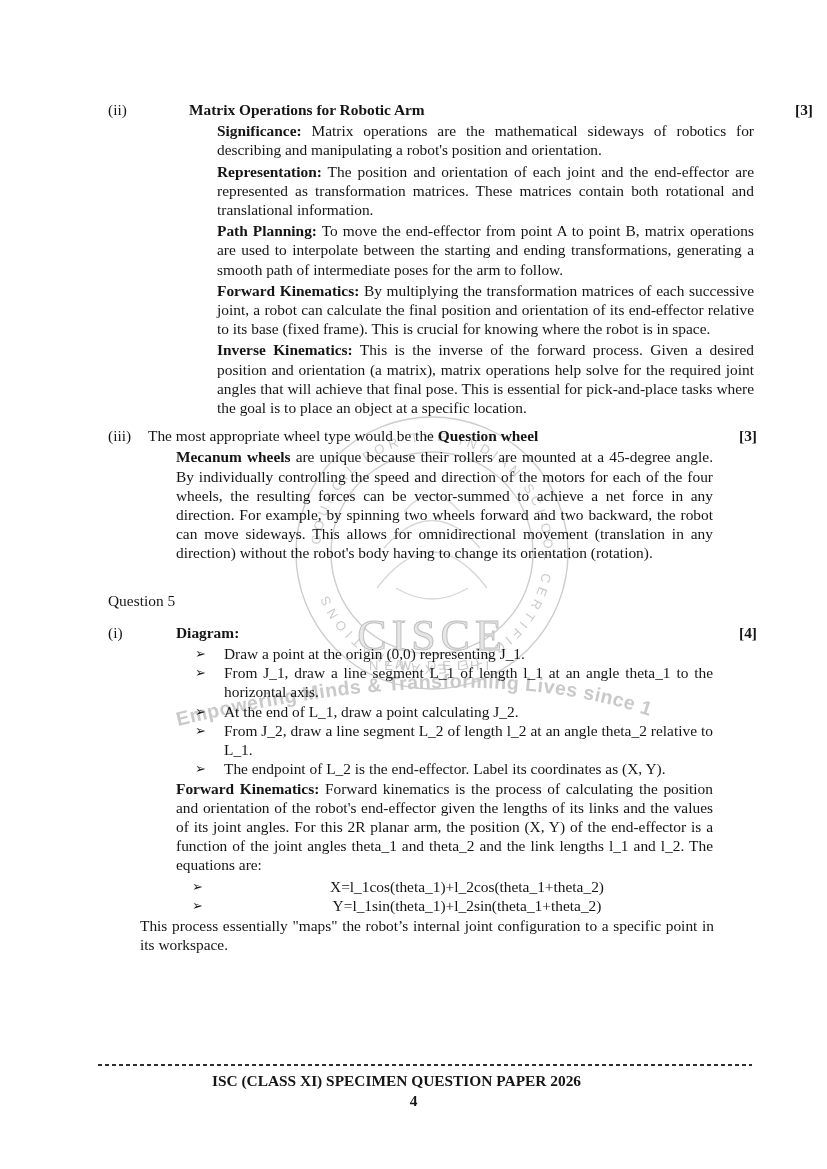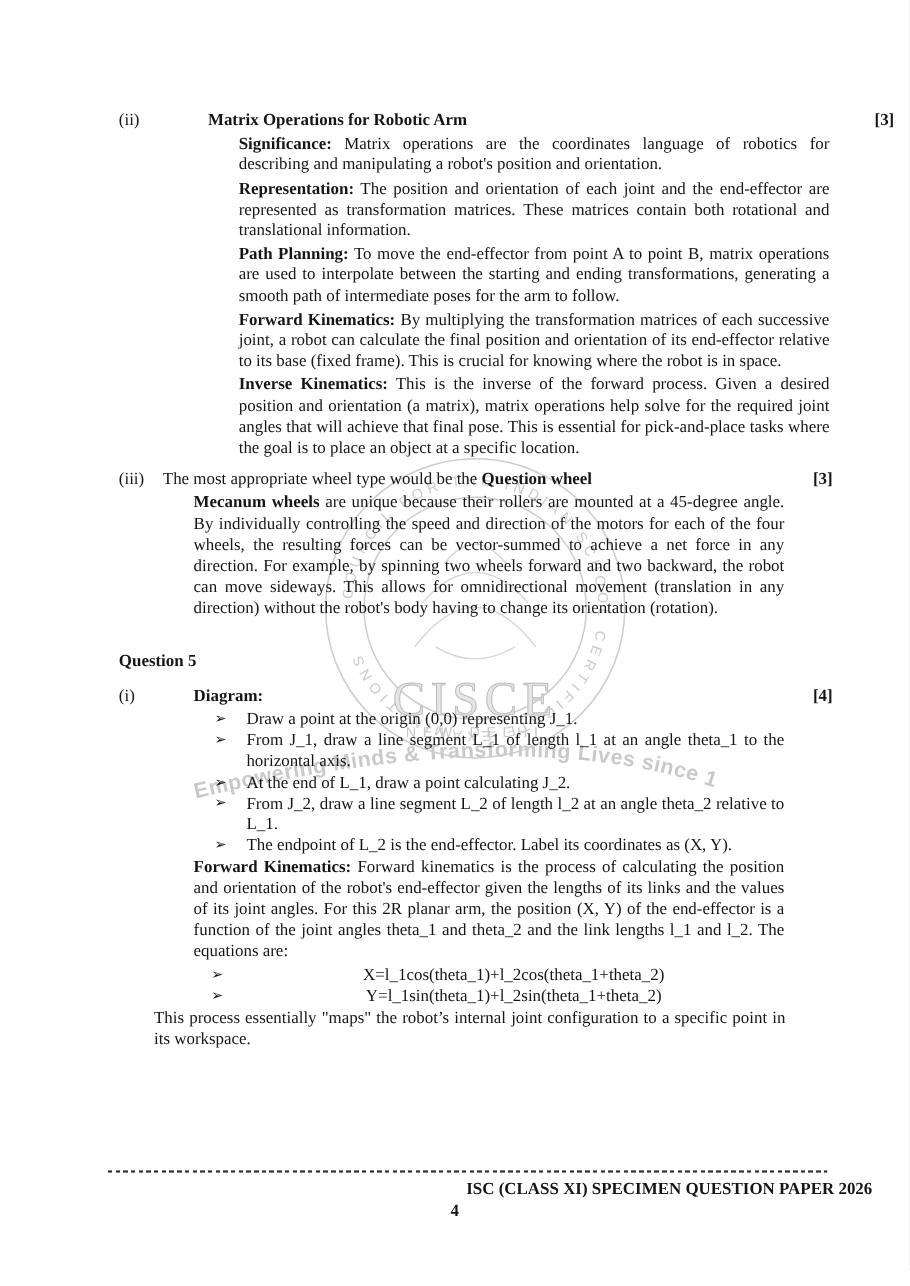--- a/index.html
+++ b/index.html
@@ -17,35 +17,35 @@
   .item-ii { margin-bottom:7px;gap:41px; }
   .ilabel { width:40px; flex:none; }
   .imain  { width:565px; flex:none; }
   .imarks { flex:1; text-align:right; font-weight:bold; }
 
   .heading { font-weight:bold; margin-bottom:2px; }
   .heading-mixed { margin-bottom:2px; }
   .para { margin-left:28px; margin-bottom:2px; text-align:justify; }
   .lead { font-weight:bold; }
 
-  .q5 { font-weight:bold; margin:26px 0 13px 0; }
+  .q5 { font-weight:normal; margin:26px 0 13px 0; }
 
   ul.arrows { list-style:none; margin:0; padding:0; }
   ul.arrows li { display:flex; margin-left:47px; }
   .ag { width:29px; flex:none; font-family:"DejaVu Sans", sans-serif; font-size:13px; line-height:19.2px; }
   .bt { flex:1; text-align:justify; }
   ul.eqs li { margin-left:44px; }
   ul.eqs .bt { text-align:center; }
 
   .closing { margin-left:32px; width:574px; text-align:justify; margin-top:1px; }
 
   .footer { position:absolute; left:0; top:1064px; width:827px; z-index:1; }
   .dashes { margin-left:98px; width:654px; height:2px;
             background:repeating-linear-gradient(to right,#2e2e2e 0 4px, transparent 4px 7px); }
-  .ftitle { text-align:right; padding-right:34px; font-weight:bold; margin-top:5px; }
+  .ftitle { text-align:center; padding-right:34px; font-weight:bold; margin-top:5px; }
   .fpage  { text-align:center; font-weight:bold; margin-top:1px; }
 </style>
 </head>
 <body>
 
 <div class="page">
 
   <svg class="watermark" width="827" height="1169" viewBox="0 0 827 1169" aria-hidden="true">
     <defs>
       <path id="ringPath" d="M 320 553 A 112 112 0 1 1 544 553 A 112 112 0 1 1 320 553"></path>
@@ -70,21 +70,21 @@
       <textPath href="#taglinePath">Empowering Minds &amp; Transforming Lives since 1958</textPath>
     </text>
   </svg>
 
   <div class="content">
 
     <div class="item item-ii">
       <div class="ilabel">(ii)</div>
       <div class="imain">
         <div class="heading">Matrix Operations for Robotic Arm</div>
-        <div class="para"><span class="lead">Significance:</span><span> Matrix operations are the coordinates language of robotics for describing and manipulating a robot's position and orientation.</span></div>
+        <div class="para"><span class="lead">Significance:</span><span> Matrix operations are the mathematical sideways of robotics for describing and manipulating a robot's position and orientation.</span></div>
         <div class="para"><span class="lead">Representation:</span><span> The position and orientation of each joint and the end-effector are represented as transformation matrices. These matrices contain both rotational and translational information.</span></div>
         <div class="para"><span class="lead">Path Planning:</span><span> To move the end-effector from point A to point B, matrix operations are used to interpolate between the starting and ending transformations, generating a smooth path of intermediate poses for the arm to follow.</span></div>
         <div class="para"><span class="lead">Forward Kinematics:</span><span> By multiplying the transformation matrices of each successive joint, a robot can calculate the final position and orientation of its end-effector relative to its base (fixed frame). This is crucial for knowing where the robot is in space.</span></div>
         <div class="para"><span class="lead">Inverse Kinematics:</span><span> This is the inverse of the forward process. Given a desired position and orientation (a matrix), matrix operations help solve for the required joint angles that will achieve that final pose. This is essential for pick-and-place tasks where the goal is to place an object at a specific location.</span></div>
       </div>
       <div class="imarks">[3]</div>
     </div>
 
     <div class="item">
       <div class="ilabel">(iii)</div>

